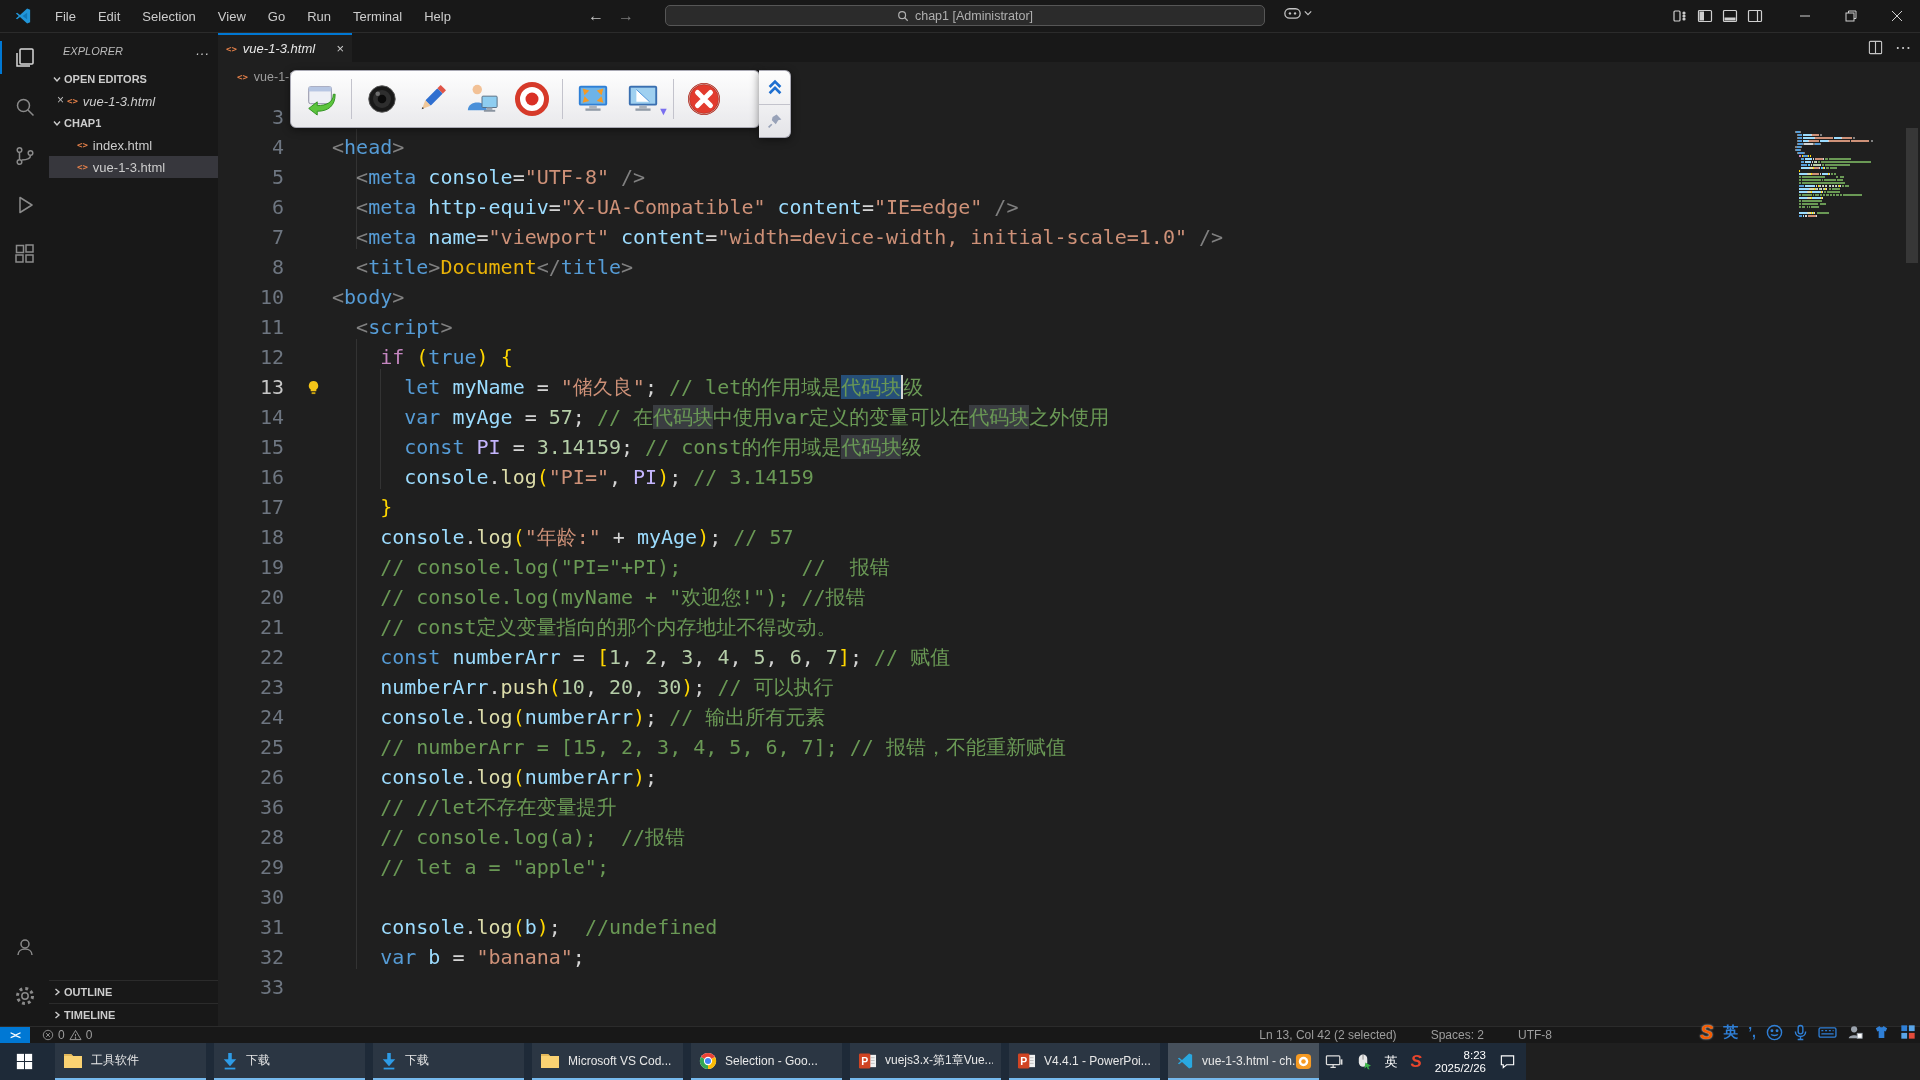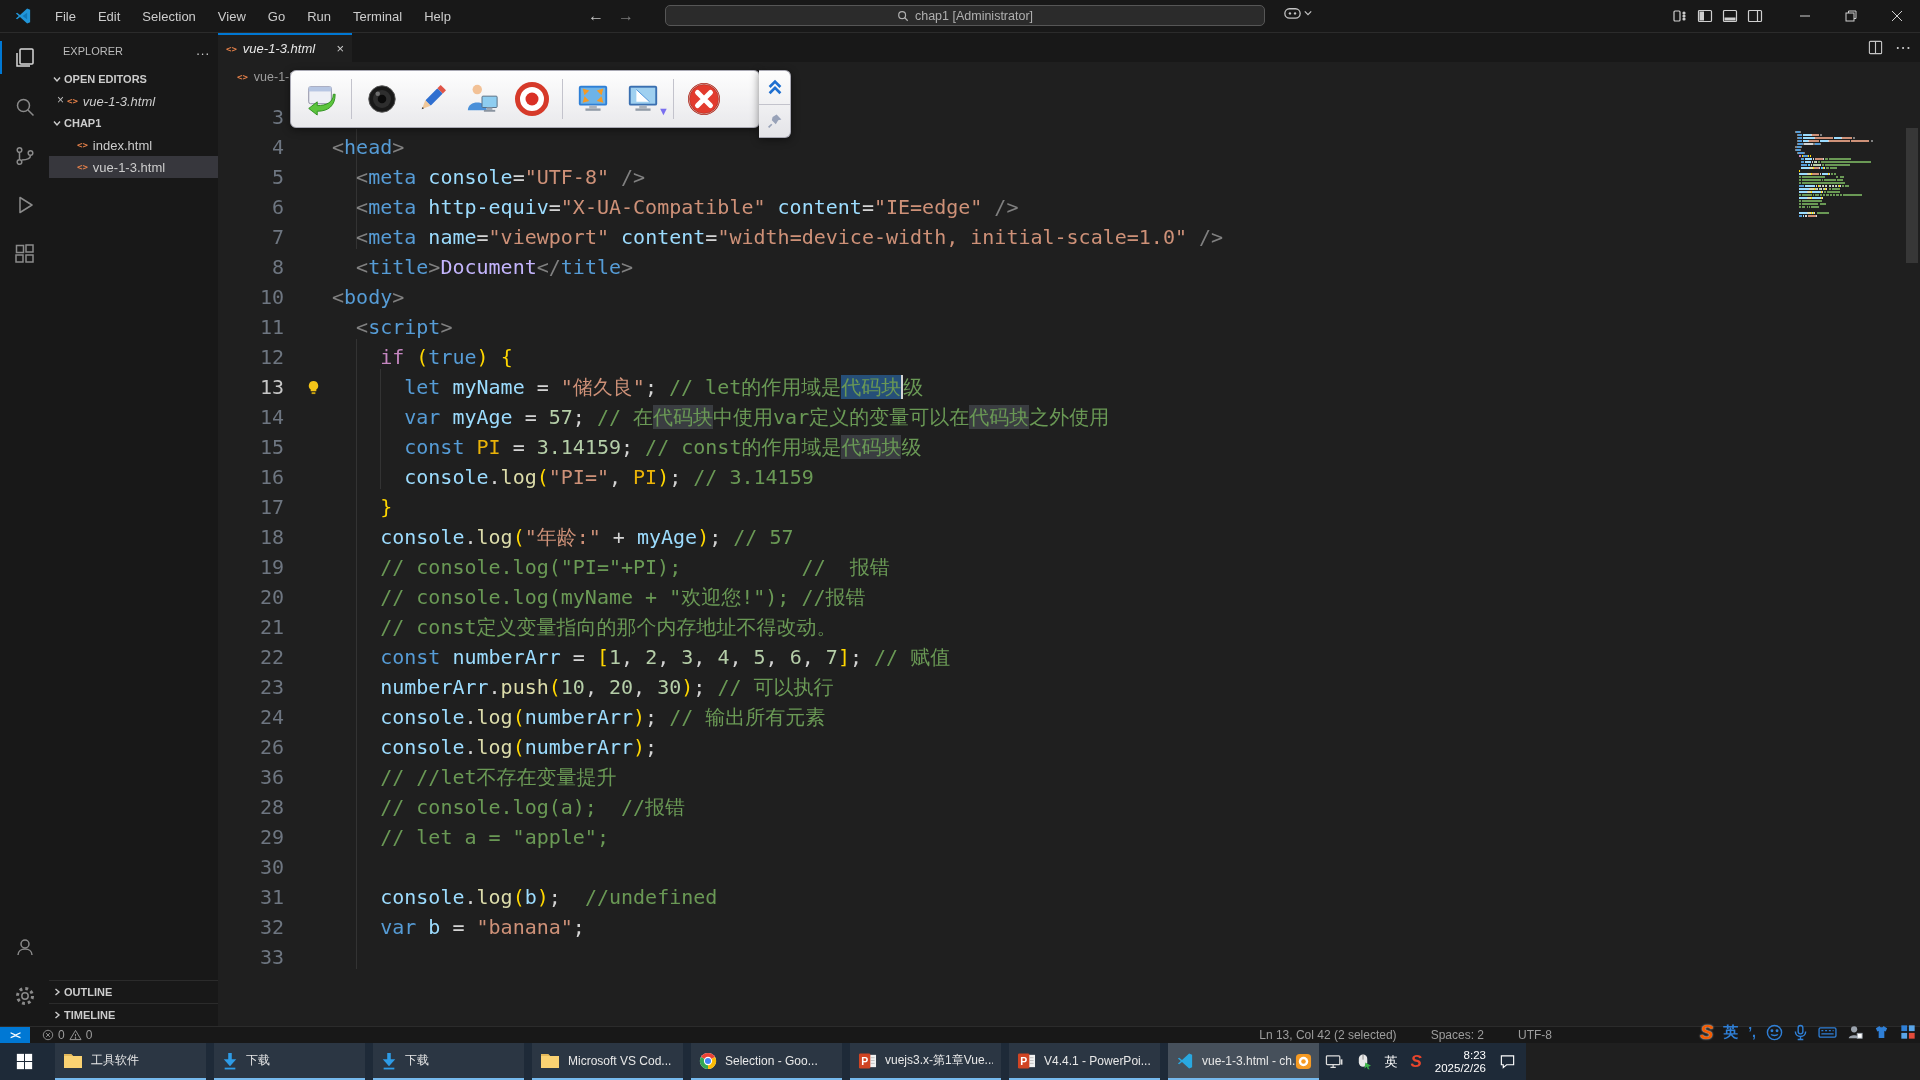--- a/index.html
+++ b/index.html
@@ -28,21 +28,21 @@
   .activitybar{position:absolute;top:33px;left:0;width:49px;height:993px;background:#181818;}
   .ab-top{position:absolute;top:0;left:0;width:49px;display:flex;flex-direction:column;}
   .ab-bottom{position:absolute;bottom:6px;left:0;width:49px;display:flex;flex-direction:column;}
   .ab-item{height:49px;display:flex;align-items:center;justify-content:center;position:relative;}
   .ab-item.active:before{content:"";position:absolute;left:0;top:8px;bottom:8px;width:2px;background:#0078d4;}
   .ab-item svg{stroke:#8a8a8a;}
   .ab-item.active svg{stroke:#d7d7d7;}
 
   
   .sidebar{position:absolute;top:33px;left:49px;width:169px;height:993px;background:#181818;overflow:hidden;}
-  .sb-title{height:35px;display:flex;align-items:center;padding:0 8px 0 14px;font-size:11px;color:#bbbbbb;}
+  .sb-title{height:35px;display:flex;align-items:center;padding:0 8px 0 14px;font-size:11px;color:#bbbbbb;font-style:italic;}
   .sb-title .dots{margin-left:auto;letter-spacing:1px;color:#cccccc;font-size:13px;}
   .sb-section-header{height:22px;display:flex;align-items:center;gap:2px;font-size:11px;font-weight:bold;
                      color:#cccccc;padding-left:3px;}
   .sb-item{height:22px;display:flex;align-items:center;gap:5px;font-size:13px;color:#cccccc;padding-left:18px;position:relative;}
   .sb-item.indented{padding-left:28px;}
   .sb-item.selected{background:#37373d;}
   .sb-item.italic .fname{font-style:italic;}
   .sb-item .closex{position:absolute;left:8px;top:3px;color:#bbbbbb;font-size:12px;}
   .html-ico{color:#e8824a;font-size:9px;font-weight:bold;font-family:"DejaVu Sans Mono",monospace;}
   .sb-bottom{position:absolute;bottom:0;left:0;width:169px;}
@@ -59,22 +59,22 @@
   .breadcrumbs{position:absolute;top:29px;left:0;right:0;height:30px;display:flex;align-items:center;gap:6px;
                padding-left:19px;font-size:12.5px;color:#9d9d9d;}
   .code-area{position:absolute;top:59px;left:0;right:0;bottom:0;overflow:hidden;
              font-family:"DejaVu Sans Mono","Liberation Mono",monospace;font-size:20px;}
   .code-rows{position:absolute;top:10px;left:0;right:0;}
   .code-line{height:30px;line-height:30px;white-space:pre;position:relative;}
   .ln{display:inline-block;width:66px;text-align:right;color:#6e7681;user-select:none;}
   .ln.active{color:#c6c6c6;}
   .code-text{margin-left:48px;}
   .t-tb{color:#808080}.t-tg{color:#569cd6}.t-at{color:#9cdcfe}.t-st{color:#ce9178}
-  .t-tx{color:#c4b5fd}.t-cm{color:#6a9955}.t-kw{color:#569cd6}.t-ct{color:#c586c0}
-  .t-nm{color:#b5cea8}.t-vr{color:#9cdcfe}.t-cn{color:#eab308}.t-fn{color:#dcdcaa}
+  .t-tx{color:#eab308}.t-cm{color:#6a9955}.t-kw{color:#569cd6}.t-ct{color:#c586c0}
+  .t-nm{color:#b5cea8}.t-vr{color:#9cdcfe}.t-cn{color:#c4b5fd}.t-fn{color:#dcdcaa}
   .t-pc{color:#d4d4d4}.t-bk{color:#ffd700}
   .t-sel{background:#264f78;}
   .t-hl{background:#3a3d41;}
   .cursor{display:inline-block;width:2px;height:24px;background:#d4d4d4;vertical-align:middle;margin:-4px 0 0 0;}
   .indent-guide{position:absolute;width:1px;background:#333333;}
   .lightbulb{position:absolute;left:88px;top:0;height:30px;display:flex;align-items:center;}
   .minimap{position:absolute;top:36px;right:17px;width:108px;}
   .mm-line{height:2px;margin-bottom:1px;white-space:nowrap;font-size:0;}
   .mm-line span{display:inline-block;height:2px;}
   .scrollbar-v{position:absolute;top:36px;right:2px;width:12px;height:135px;background:#4b4b4b;opacity:.55;}
@@ -357,20 +357,21 @@
           <div class="code-line"><span class="ln">15</span><span class="code-text"><span class="t-tx">      </span><span class="t-kw">const</span><span class="t-tx"> </span><span class="t-cn">PI</span><span class="t-pc"> = </span><span class="t-nm">3.14159</span><span class="t-pc">;</span><span class="t-cm"> // const的作用域是</span><span class="t-cm t-hl">代码块</span><span class="t-cm">级</span></span></div>
           <div class="code-line"><span class="ln">16</span><span class="code-text"><span class="t-tx">      </span><span class="t-vr">console</span><span class="t-pc">.</span><span class="t-fn">log</span><span class="t-bk">(</span><span class="t-st">"PI="</span><span class="t-pc">,</span><span class="t-tx"> </span><span class="t-cn">PI</span><span class="t-bk">)</span><span class="t-pc">;</span><span class="t-cm"> // 3.14159</span></span></div>
           <div class="code-line"><span class="ln">17</span><span class="code-text"><span class="t-tx">    </span><span class="t-bk">}</span></span></div>
           <div class="code-line"><span class="ln">18</span><span class="code-text"><span class="t-tx">    </span><span class="t-vr">console</span><span class="t-pc">.</span><span class="t-fn">log</span><span class="t-bk">(</span><span class="t-st">"年龄:"</span><span class="t-tx"> </span><span class="t-pc">+</span><span class="t-tx"> </span><span class="t-vr">myAge</span><span class="t-bk">)</span><span class="t-pc">;</span><span class="t-cm"> // 57</span></span></div>
           <div class="code-line"><span class="ln">19</span><span class="code-text"><span class="t-tx">    </span><span class="t-cm">// console.log("PI="+PI);          //  报错</span></span></div>
           <div class="code-line"><span class="ln">20</span><span class="code-text"><span class="t-tx">    </span><span class="t-cm">// console.log(myName + "欢迎您!"); //报错</span></span></div>
           <div class="code-line"><span class="ln">21</span><span class="code-text"><span class="t-tx">    </span><span class="t-cm">// const定义变量指向的那个内存地址不得改动。</span></span></div>
           <div class="code-line"><span class="ln">22</span><span class="code-text"><span class="t-tx">    </span><span class="t-kw">const</span><span class="t-tx"> </span><span class="t-vr">numberArr</span><span class="t-pc"> = </span><span class="t-bk">[</span><span class="t-nm">1</span><span class="t-pc">, </span><span class="t-nm">2</span><span class="t-pc">, </span><span class="t-nm">3</span><span class="t-pc">, </span><span class="t-nm">4</span><span class="t-pc">, </span><span class="t-nm">5</span><span class="t-pc">, </span><span class="t-nm">6</span><span class="t-pc">, </span><span class="t-nm">7</span><span class="t-bk">]</span><span class="t-pc">;</span><span class="t-cm"> // 赋值</span></span></div>
           <div class="code-line"><span class="ln">23</span><span class="code-text"><span class="t-tx">    </span><span class="t-vr">numberArr</span><span class="t-pc">.</span><span class="t-fn">push</span><span class="t-bk">(</span><span class="t-nm">10</span><span class="t-pc">, </span><span class="t-nm">20</span><span class="t-pc">, </span><span class="t-nm">30</span><span class="t-bk">)</span><span class="t-pc">;</span><span class="t-cm"> // 可以执行</span></span></div>
           <div class="code-line"><span class="ln">24</span><span class="code-text"><span class="t-tx">    </span><span class="t-vr">console</span><span class="t-pc">.</span><span class="t-fn">log</span><span class="t-bk">(</span><span class="t-vr">numberArr</span><span class="t-bk">)</span><span class="t-pc">;</span><span class="t-cm"> // 输出所有元素</span></span></div>
+          <div class="code-line"><span class="ln">25</span><span class="code-text"><span class="t-tx">    </span><span class="t-cm">// numberArr = [15, 2, 3, 4, 5, 6, 7]; // 报错，不能重新赋值</span></span></div>
           <div class="code-line"><span class="ln">26</span><span class="code-text"><span class="t-tx">    </span><span class="t-vr">console</span><span class="t-pc">.</span><span class="t-fn">log</span><span class="t-bk">(</span><span class="t-vr">numberArr</span><span class="t-bk">)</span><span class="t-pc">;</span></span></div>
           <div class="code-line"><span class="ln">36</span><span class="code-text"><span class="t-tx">    </span><span class="t-cm">// //let不存在变量提升</span></span></div>
           <div class="code-line"><span class="ln">28</span><span class="code-text"><span class="t-tx">    </span><span class="t-cm">// console.log(a);  //报错</span></span></div>
           <div class="code-line"><span class="ln">29</span><span class="code-text"><span class="t-tx">    </span><span class="t-cm">// let a = "apple";</span></span></div>
           <div class="code-line"><span class="ln">30</span><span class="code-text"></span></div>
           <div class="code-line"><span class="ln">31</span><span class="code-text"><span class="t-tx">    </span><span class="t-vr">console</span><span class="t-pc">.</span><span class="t-fn">log</span><span class="t-bk">(</span><span class="t-vr">b</span><span class="t-bk">)</span><span class="t-pc">;</span><span class="t-cm">  //undefined</span></span></div>
           <div class="code-line"><span class="ln">32</span><span class="code-text"><span class="t-tx">    </span><span class="t-kw">var</span><span class="t-tx"> </span><span class="t-vr">b</span><span class="t-pc"> = </span><span class="t-st">"banana"</span><span class="t-pc">;</span></span></div>
           <div class="code-line"><span class="ln">33</span><span class="code-text"></span></div>
         </div>
       <div class="minimap" id="minimap">

